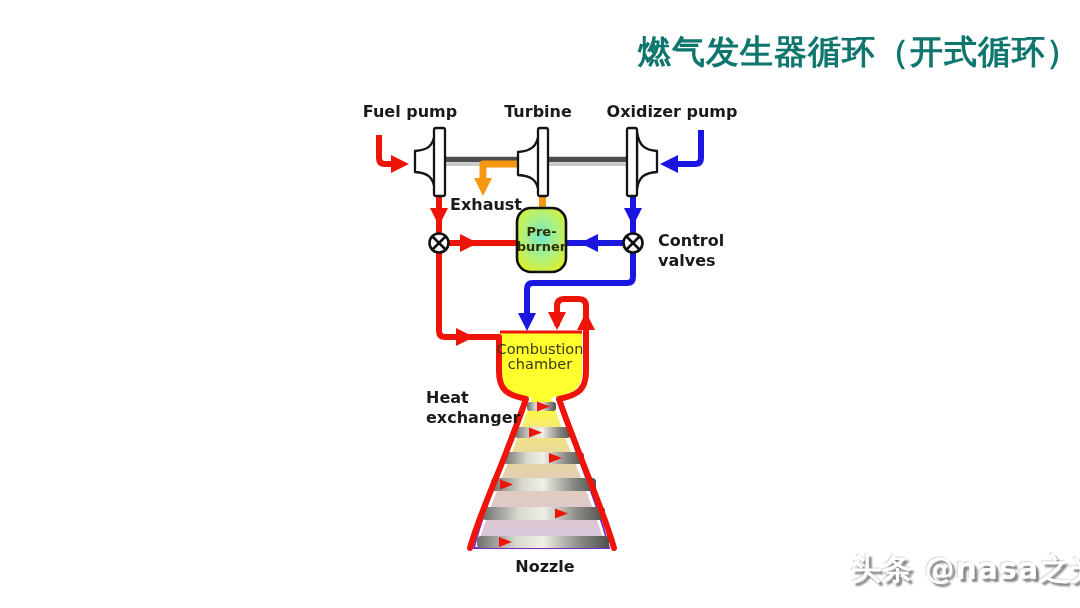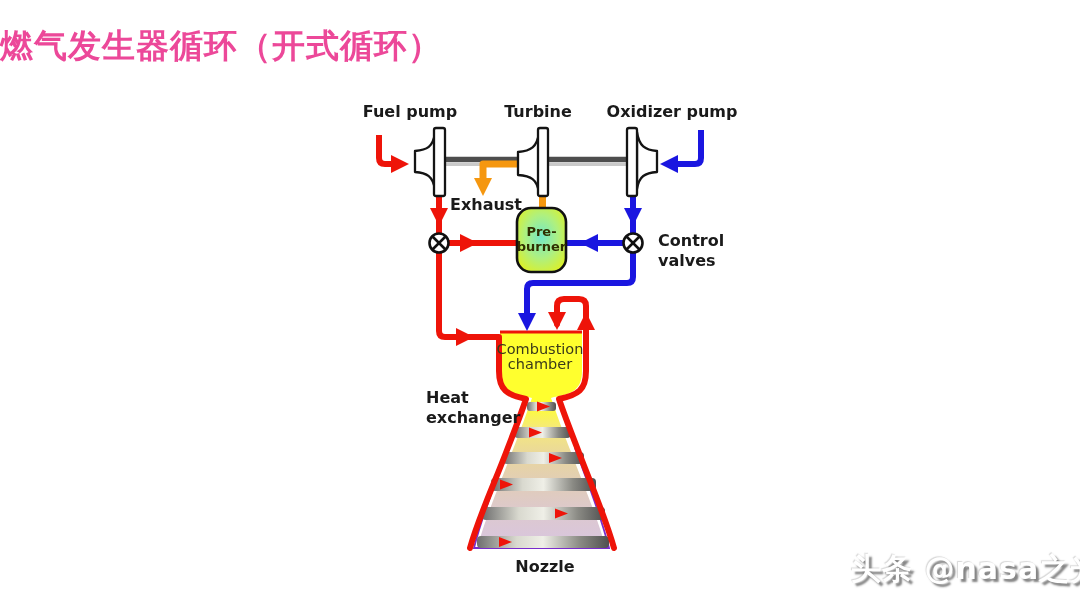--- a/index.html
+++ b/index.html
@@ -1,19 +1,19 @@
 <!DOCTYPE html>
 <html style="--fuel_line: #ee1409; --oxidizer_line: #1a16e0; --exhaust_line: #f5970f; --chamber_yellow: #ffff2e; --preburner_yellow: #f0f000; --preburner_cyan: #72e8c8; --nozzle_purple: #7a2ccc; --shaft_dark: #4d4d4d; --shaft_light: #c9c9c9;"><head>
 <meta charset="utf-8">
 <style>
   html,body{margin:0;padding:0;background:#fff;}
   #stage{position:relative;width:1080px;height:608px;background:#fff;overflow:hidden;
          font-family:"DejaVu Sans","Liberation Sans",sans-serif;}
-  #title{position:absolute;left:0;top:24px;width:100%;text-align:left;
-         font-size:33px;font-weight:700;color:#ec4899;letter-spacing:1px;}
+  #title{position:absolute;left:0;top:30px;width:100%;text-align:right;
+         font-size:33px;font-weight:700;color:#0f766e;letter-spacing:1px;}
   #watermark{position:absolute;left:851px;top:549px;font-size:30px;font-weight:700;
          color:#fff;letter-spacing:1px;white-space:nowrap;
          text-shadow:3px 3px 2px rgba(125,125,125,.95),-1px -1px 1px rgba(190,190,190,.6);}
   svg{position:absolute;left:0;top:0;}
   .lbl{font-family:"DejaVu Sans","Liberation Sans",sans-serif;font-size:16px;font-weight:700;fill:#1a1a1a;}
   .lbl-mid{text-anchor:middle;}
   .pb-lbl{font-size:13px;font-weight:700;fill:#2f2f00;text-anchor:middle;}
   .cc-lbl{font-size:14.5px;font-weight:400;fill:#3a3a1a;text-anchor:middle;}
   .fuel-s{stroke:var(--fuel_line);fill:none;stroke-width:6;stroke-linejoin:round;stroke-linecap:butt;}
   .fuel-f{fill:var(--fuel_line);stroke:none;}

